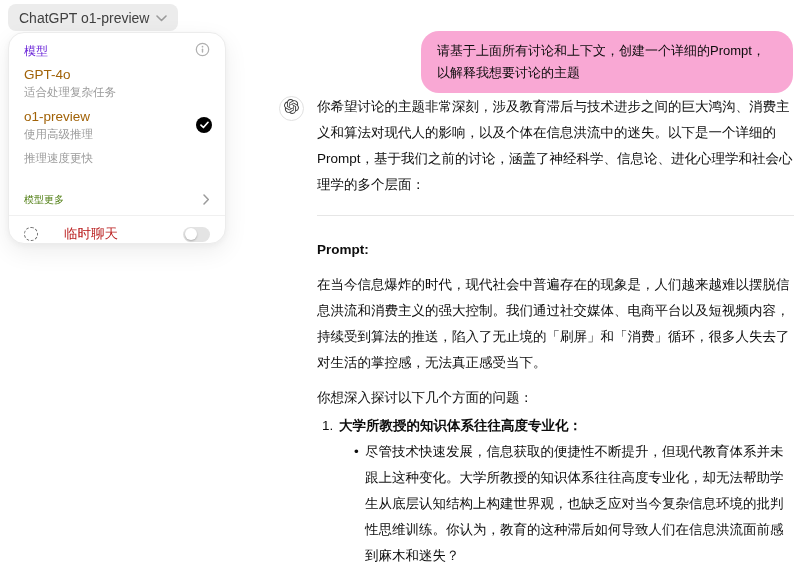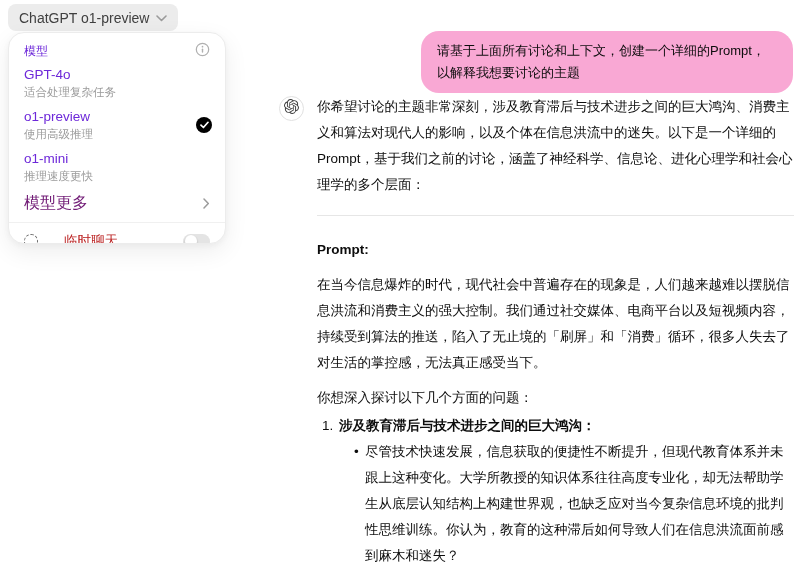--- a/index.html
+++ b/index.html
@@ -23,30 +23,30 @@
     position:absolute; left:8px; top:32px; width:218px; height:212px;
     background:#fff; border:1px solid #ececec; border-radius:16px;
     box-shadow:0 8px 24px rgba(0,0,0,.07), 0 2px 6px rgba(0,0,0,.04);
     padding-top:8px; overflow:hidden; z-index:5;
   }
   .menu-header{
     height:21px; padding:0 15px; display:flex; align-items:center; justify-content:space-between;
   }
   .menu-header .label{ font-size:12px; color:#6d28d9; }
   .menu-item{ position:relative; padding:4px 15px; height:42px; cursor:pointer; }
-  .mi-name{ font-size:13.5px; color:#6d28d9; line-height:18px; }
+  .mi-name{ font-size:13.5px; color:#a16207; line-height:18px; }
   .mi-desc{ font-size:11.5px; color:#9b9b9b; line-height:15px; margin-top:1px; }
   .check-badge{
     position:absolute; right:13px; top:50%; transform:translateY(-50%);
     width:16px; height:16px; border-radius:50%; background:#000;
     display:flex; align-items:center; justify-content:center;
   }
   .menu-more{
     padding:5px 15px 4px; display:flex; align-items:center; justify-content:space-between;
-    font-size:16px; color:#701a75; cursor:pointer;text-align:center;
+    font-size:10px; color:#4d7c0f; cursor:pointer;text-align:center;
   }
   .menu-divider{ border:none; border-top:1px solid #f0f0f0; margin:4px 0 0; }
   .temp-row{
     padding:9px 15px; display:flex; align-items:center; gap:26px;
     font-size:13.5px; color:#b91c1c;
   }
   .dashed-circle{
     width:14px; height:14px; border:1.4px dashed #6b6b6b; border-radius:50%;
     flex:0 0 auto;
   }
@@ -123,21 +123,20 @@
     <div class="mi-name">o1-preview</div>
     <div class="mi-desc">使用高级推理</div>
     <span class="check-badge">
       <svg width="9" height="8" viewBox="0 0 9 8">
           <path d="M1 4.2L3.4 6.5 8 1.3" fill="none" stroke="#fff" stroke-width="1.7" stroke-linecap="round" stroke-linejoin="round"></path>
         </svg>
     </span>
   </div>
 
   <div class="menu-item">
-    <div class="mi-name">o1-mini</div>
     <div class="mi-desc">推理速度更快</div>
   </div>
 
   <div class="menu-more">
     <span>模型更多</span>
     <span>
       <svg width="7" height="11" viewBox="0 0 7 11">
           <path d="M1 1l4.3 4.5L1 10" fill="none" stroke="#9b9b9b" stroke-width="1.5" stroke-linecap="round" stroke-linejoin="round"></path>
         </svg>
     </span>
@@ -169,21 +168,21 @@
   <div class="content">
     <p class="intro">你希望讨论的主题非常深刻，涉及教育滞后与技术进步之间的巨大鸿沟、消费主义和算法对现代人的影响，以及个体在信息洪流中的迷失。以下是一个详细的Prompt，基于我们之前的讨论，涵盖了神经科学、信息论、进化心理学和社会心理学的多个层面：</p>
     <hr class="md-hr">
     <p class="prompt-label">Prompt:</p>
     <p class="prompt-body">在当今信息爆炸的时代，现代社会中普遍存在的现象是，人们越来越难以摆脱信息洪流和消费主义的强大控制。我们通过社交媒体、电商平台以及短视频内容，持续受到算法的推送，陷入了无止境的「刷屏」和「消费」循环，很多人失去了对生活的掌控感，无法真正感受当下。</p>
     <p class="list-intro">你想深入探讨以下几个方面的问题：</p>
 
     <div class="topic">
       <div class="topic-head">
         <span class="topic-num">1.</span>
-        <span class="topic-heading">涉及教育滞后与技术进步之间的巨大鸿沟：</span>
+        <span class="topic-heading">大学所教授的知识体系往往高度专业化：</span>
       </div>
       <div class="topic-bullet">
         <span class="bullet-dot">•</span>
         <span>尽管技术快速发展，信息获取的便捷性不断提升，但现代教育体系并未跟上这种变化。大学所教授的知识体系往往高度专业化，却无法帮助学生从底层认知结构上构建世界观，也缺乏应对当今复杂信息环境的批判性思维训练。你认为，教育的这种滞后如何导致人们在信息洪流面前感到麻木和迷失？</span>
       </div>
     </div>
 
   </div>
 </div>
 

